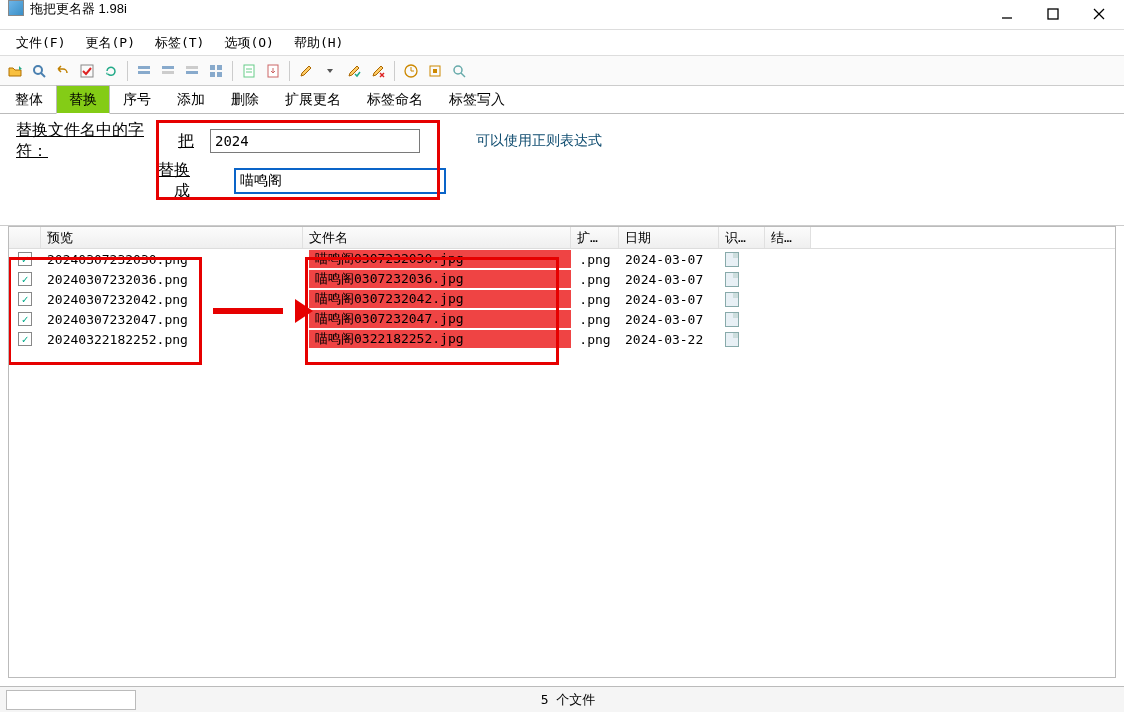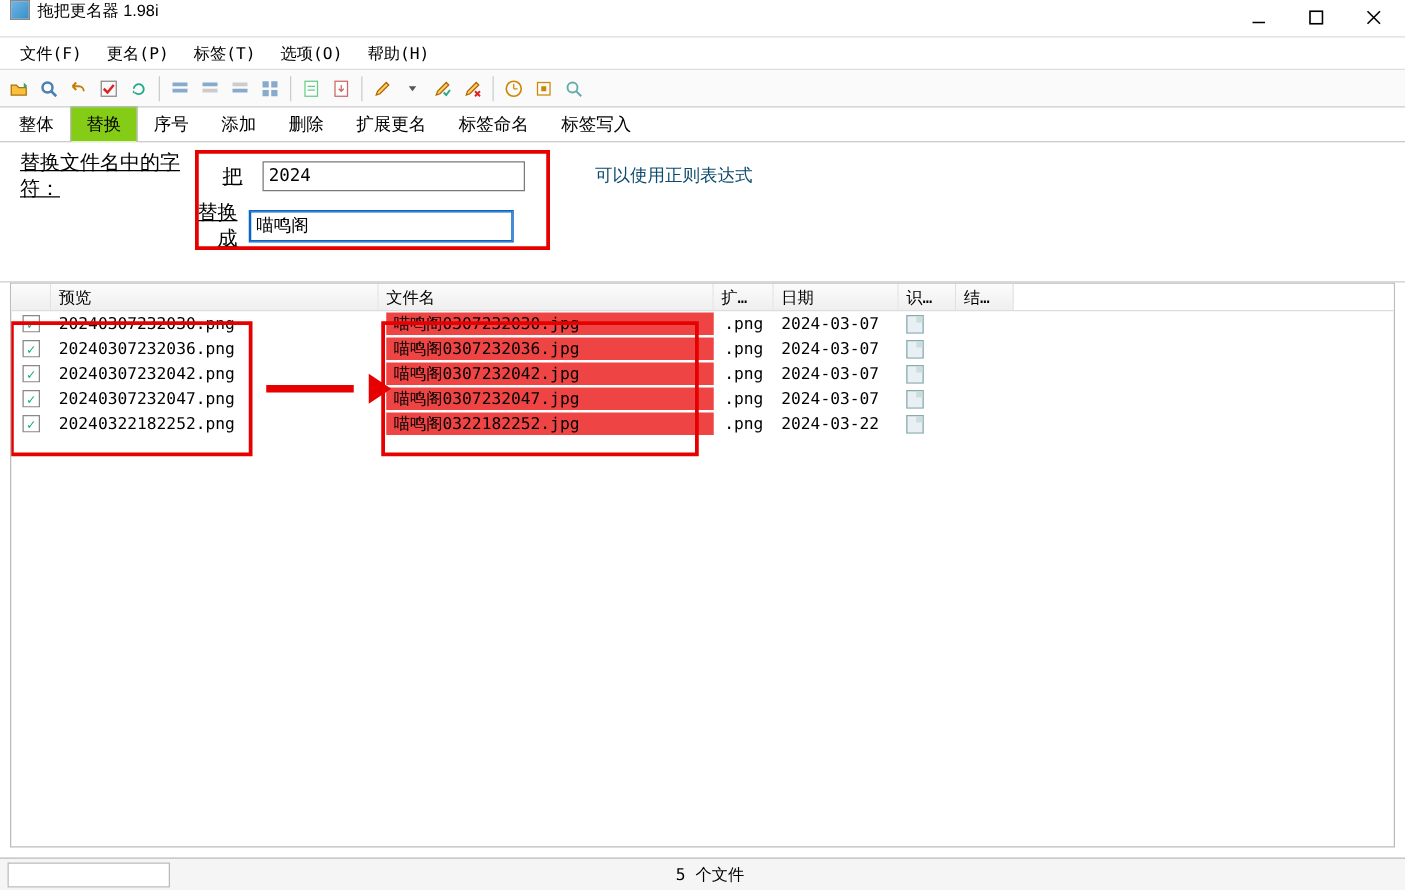--- a/index.html
+++ b/index.html
@@ -297,21 +297,21 @@
   <div class="form-row" style="margin-top:2px;">
     <span class="lbl" style="width:146px;">替换文件名中的字符：</span>
     <span class="lbl" style="width:28px; text-align:center;">把</span>
     <input class="inp" value="2024" style="">
     <span style="width:56px;"></span>
     <span class="regex-link">可以使用正则表达式</span>
   </div>
   <div class="form-row">
     <span style="width:146px;"></span>
     <span class="lbl" style="width:40px; margin-left:-12px; text-align:right;">替换成</span>
-    <input class="inp" style="border: 1px solid rgb(10, 100, 200); outline: rgb(10, 100, 200) solid 1px;" value="喵鸣阁">
+    <input class="inp" style="border: 1px solid rgb(10, 100, 200); outline: rgb(10, 100, 200) solid 1px; margin-left: 35px;" value="喵鸣阁">
   </div>
 
   <div class="highlight-box" style="left:156px; top:6px; width:284px; height:80px;"></div>
 </div>
 
 <div class="filegrid">
   <div class="grid-head">
     <div class="gh col-chk"></div>
     <div class="gh col-prev">预览</div>
     <div class="gh col-name">文件名</div>

